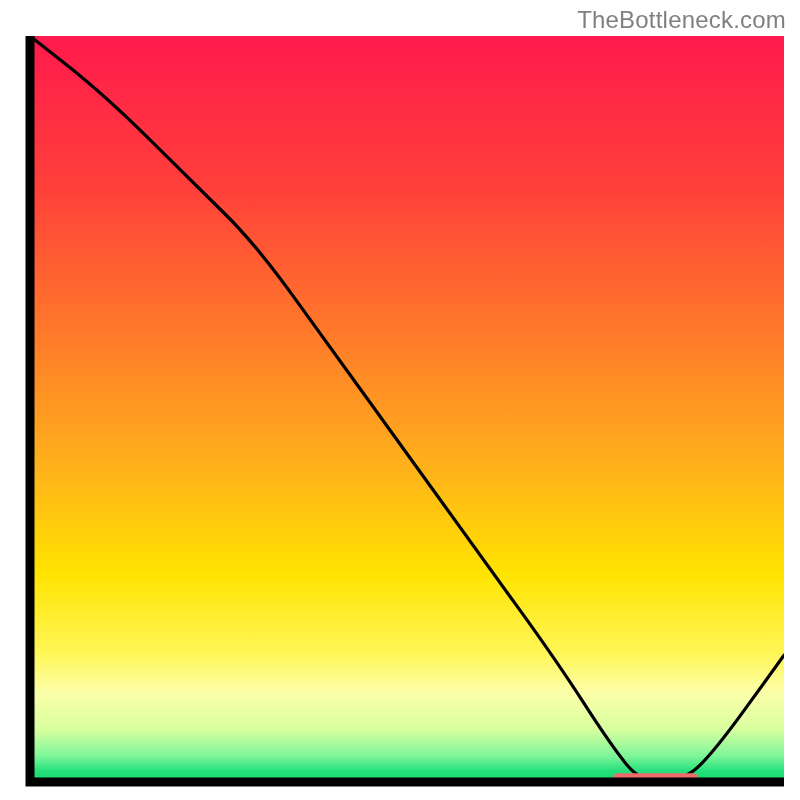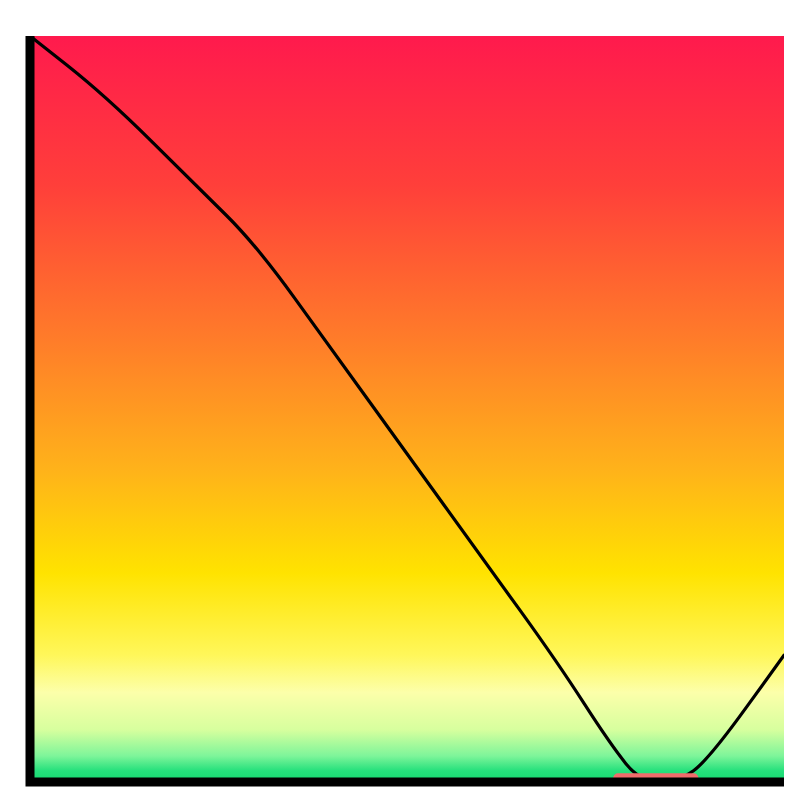--- a/index.html
+++ b/index.html
@@ -29,20 +29,21 @@
   svg.plot {
     position: absolute;
     left: 0;
     top: 0;
   }
 </style>
 </head>
 <body>
 
 <div class="wrap">
+  <div class="watermark">TheBottleneck.com</div>
 
   <svg class="plot" width="800" height="800" viewBox="0 0 800 800">
     <defs>
       <linearGradient id="bg-grad" x1="0" y1="0" x2="0" y2="1">
           <stop offset="0.00%" stop-color="#ff1a4d"></stop>
           <stop offset="20.00%" stop-color="#ff3f3a"></stop>
           <stop offset="40.00%" stop-color="#ff7a2a"></stop>
           <stop offset="58.00%" stop-color="#ffb21a"></stop>
           <stop offset="72.00%" stop-color="#ffe300"></stop>
           <stop offset="83.00%" stop-color="#fff75a"></stop>

